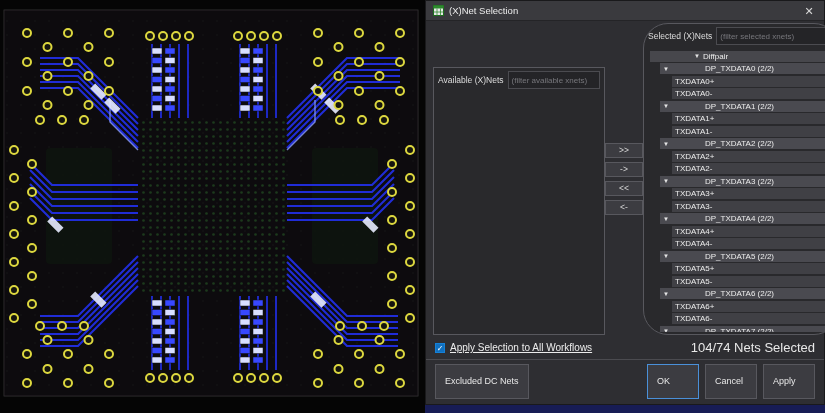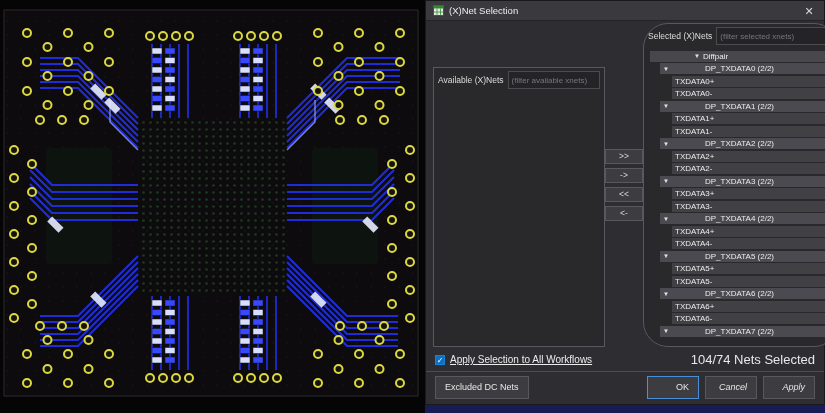--- a/index.html
+++ b/index.html
@@ -54,25 +54,25 @@
   .scroll-thumb { position:absolute; top:1px; left:1px; width:5px; height:96%; background:#56565c; }
 
   .footer-row { display:flex; align-items:center; padding:3px 9px 2px; flex:0 0 auto; }
   .checkbox { width:10px; height:10px; background:#1070c0; border:1px solid #1581d8; color:#fff;
               font-size:8px; line-height:9px; text-align:center; margin-right:5px; flex:0 0 auto; }
   .workflow-label { color:#ececec; font-size:10px; text-decoration:underline; }
   .status-text { margin-left:auto; color:#e8e8e8; font-size:13px; }
 
   .btn-row { display:flex; align-items:center; gap:6px; padding:4px 9px 5px; border-top:1px solid #4b4b50;
              margin-top:2px; flex:0 0 auto; }
-  .btn { background:#3c3c41; border:1px solid #58585e; color:#e8e8e8; font-size:9px; height:23px;
-         padding:0 9px; line-height:15px; text-align:right; }
+  .btn { background:#3c3c41; border:1px solid #58585e; color:#e8e8e8; font-size:9px; height:35px;
+         padding:0 9px; line-height:15px; text-align:left; }
   .right-btns { margin-left:auto; display:flex; gap:6px; }
   .btn.ok { border-color:#4a90d9; min-width:52px; }
-  .btn.cancel, .btn.apply { min-width:52px;font-style:italic; }
+  .btn.cancel, .btn.apply { min-width:52px; }
 
   .navy-strip { position:absolute; left:425px; top:405px; width:400px; height:8px; background:#171c55; }
 </style>
 </head>
 <body>
 
 <div id="stage">
 
   <div id="pcb-wrap">
     <svg id="pcb-svg" width="425" height="413" viewBox="0 0 425 413">

